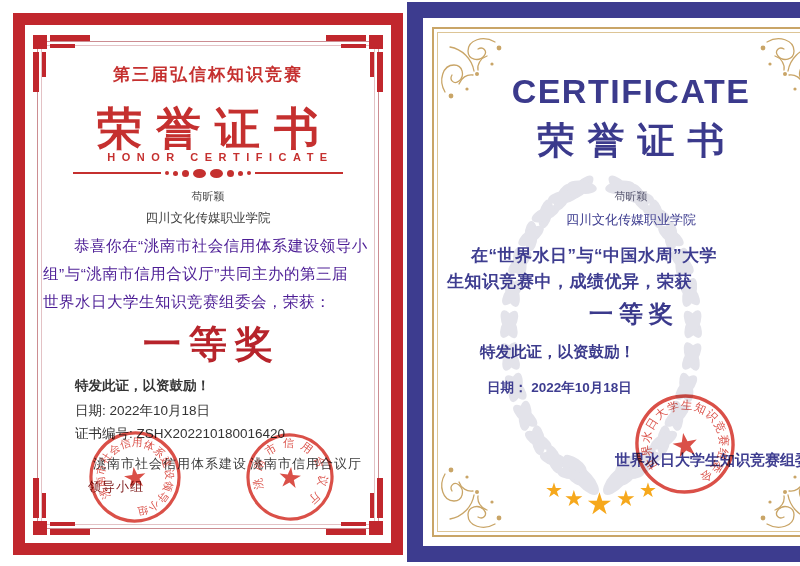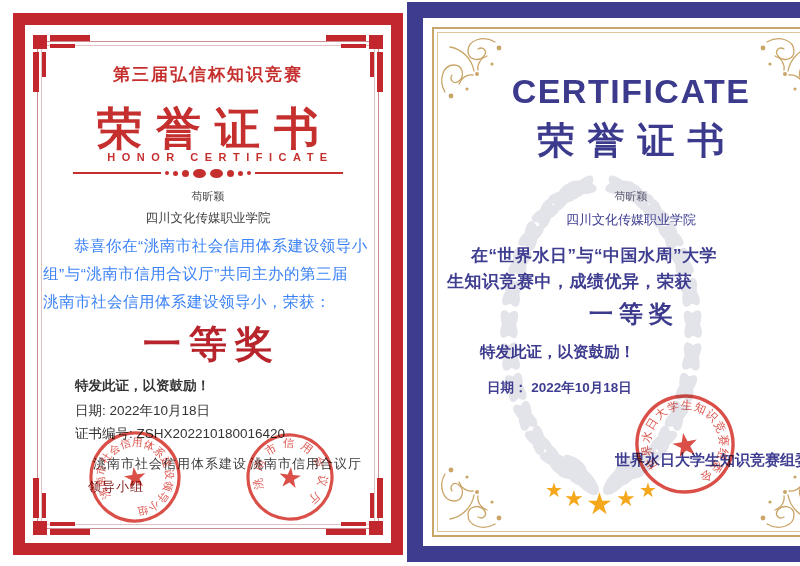--- a/index.html
+++ b/index.html
@@ -30,21 +30,21 @@
     align-items:center; justify-content:center; gap:4px; z-index:2; }
   .cl-divider .line { width:88px; height:2px; background:#c5302f; }
   .cl-divider .d { background:#c5302f; border-radius:50%; }
   .d1 { width:4px; height:4px; } .d2 { width:5px; height:5px; } .d3 { width:7px; height:7px; }
   .d4 { width:13px; height:9px; }
   .cl-name { position:absolute; top:164px; left:0; right:0; text-align:center;
     font-size:11px; color:#4a4a4a; z-index:2; }
   .cl-school { position:absolute; top:185px; left:0; right:0; text-align:center;
     font-size:12.5px; color:#3f3f3f; z-index:2; }
   .cl-body { position:absolute; top:207px; left:18px; width:332px; z-index:2;
-    font-size:15.5px; line-height:28px; color:#3b82f6; letter-spacing:0.5px; }
+    font-size:15.5px; line-height:28px; color:#4c1d95; letter-spacing:0.5px; }
   .cl-body .indent { padding-left:2em; }
   .cl-award { position:absolute; top:294px; left:0; right:0; text-align:center; padding-left:8px;
     font-size:38px; font-weight:bold; letter-spacing:8px; color:#b7242b; z-index:2; }
   .cl-note   { position:absolute; top:352px; left:50px; font-size:13.5px; font-weight:bold; color:#333; z-index:2; }
   .cl-date   { position:absolute; top:377px; left:50px; font-size:13.5px; font-weight:500; color:#333; z-index:2; }
   .cl-certno { position:absolute; top:400px; left:50px; font-size:13.5px; font-weight:500; color:#333; z-index:2; }
   .cl-iss1 { position:absolute; top:430px; left:68px; font-size:13px; color:#3b3b3b; letter-spacing:1px; z-index:2; }
   .cl-iss2 { position:absolute; top:453px; left:63px; font-size:13px; color:#7f1d1d; letter-spacing:1px; z-index:2; }
   .cl-iss3 { position:absolute; top:430px; left:225px; font-size:13px; color:#3b3b3b; letter-spacing:1px; z-index:2; }
   .seal { position:absolute; z-index:4; mix-blend-mode:multiply; opacity:0.88; }
@@ -150,21 +150,21 @@
         <span class="d d1"></span>
       <span class="line"></span>
     </div>
 
     <div class="cl-name">苟昕颖</div>
     <div class="cl-school">四川文化传媒职业学院</div>
 
     <div class="cl-body">
       <div class="indent">恭喜你在“洮南市社会信用体系建设领导小</div>
       <div>组”与“洮南市信用合议厅”共同主办的第三届</div>
-      <div>洮南市社会信用体系建设领导小，荣获：</div>
+      <div>世界水日大学生知识竞赛组委会，荣获：</div>
     </div>
 
     <div class="cl-award">一等奖</div>
 
     <div class="cl-note">特发此证，以资鼓励！</div>
     <div class="cl-date">日期: 2022年10月18日</div>
     <div class="cl-certno">证书编号: ZSHX202210180016420</div>
 
     <div class="cl-iss1">洮南市社会信用体系建设</div>
     <div class="cl-iss2">领导小组</div>

